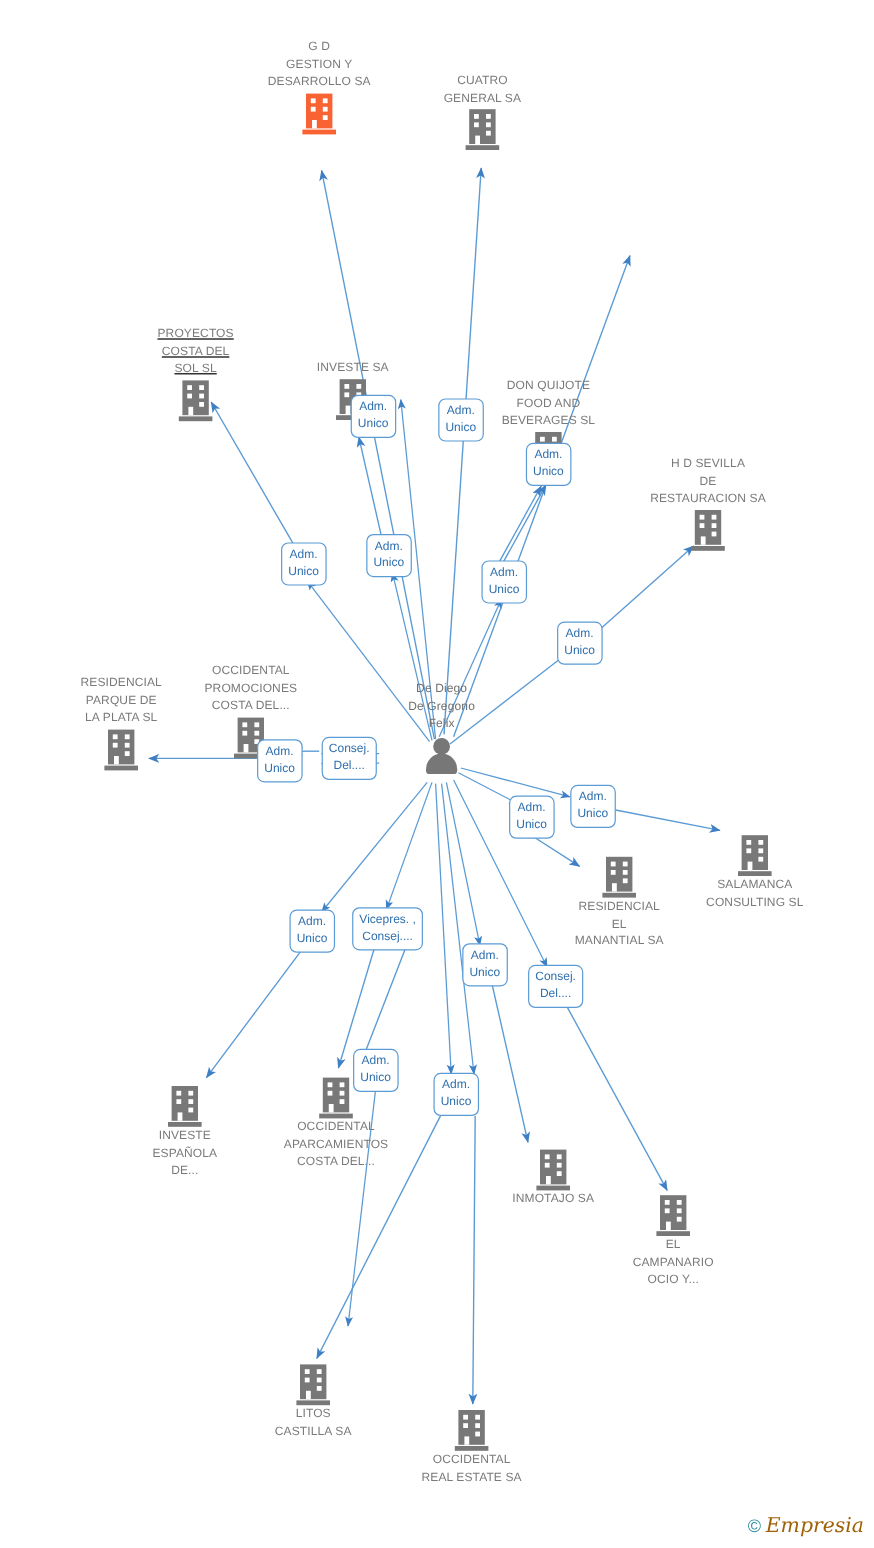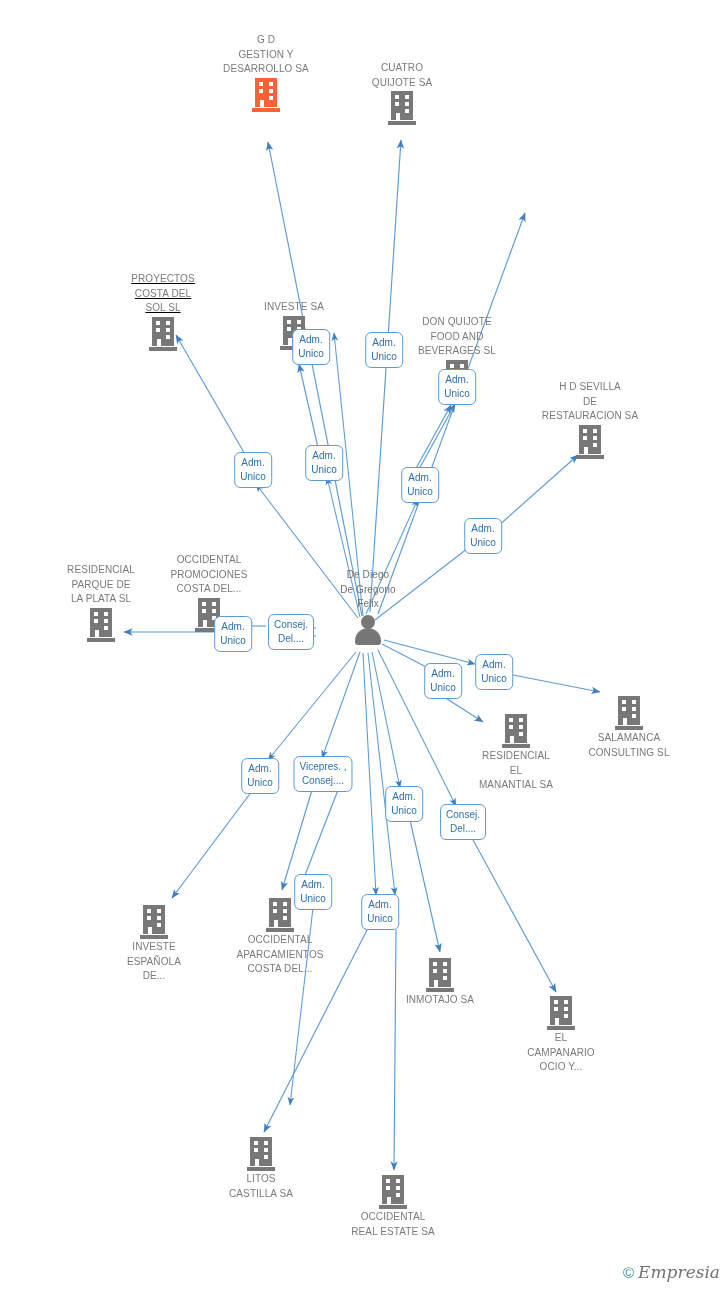--- a/index.html
+++ b/index.html
@@ -129,21 +129,21 @@
     display: flex;
     align-items: center;
     gap: 4px;
     font-size: 17px;
   }
   #watermark .copy {
     color: #2f8fa0;
     font-size: 15px;
   }
   #watermark .brand {
-    color: #737373;
+    color: #a16207;
     font-style: italic;
     font-family: "DejaVu Serif", serif;
     font-size: 17px;
   }
 </style>
 </head>
 <body>
 
 <div id="canvas">
 
@@ -224,21 +224,21 @@
           <div class="win" style="left:17px;top:11px"></div>
         <div class="win" style="left:17px;top:18px"></div>
         <div class="door"></div>
           <div class="base"></div>
       </div>
     </div>
   </div>
 
   <div class="node" style="left:402px; top:61px;">
     <div class="node-label">CUATRO
-QUIJOTE SA</div>
+GENERAL SA</div>
     <div class="icon-wrap">
       <div class="bld">
           <div class="body"></div>
         <div class="win" style="left:7px;top:4px"></div>
           <div class="win" style="left:17px;top:4px"></div>
         <div class="win" style="left:7px;top:11px"></div>
           <div class="win" style="left:17px;top:11px"></div>
         <div class="win" style="left:17px;top:18px"></div>
         <div class="door"></div>
           <div class="base"></div>
@@ -417,21 +417,21 @@
         <div class="win" style="left:17px;top:18px"></div>
         <div class="door"></div>
           <div class="base"></div>
       </div>
     </div>
     <div class="node-label">OCCIDENTAL
 APARCAMIENTOS
 COSTA DEL...</div>
   </div>
 
-  <div class="node" style="left:440px; top:957px;">
+  <div class="node" style="left:461px; top:957px;">
     <div class="icon-wrap">
       <div class="bld">
           <div class="body"></div>
         <div class="win" style="left:7px;top:4px"></div>
           <div class="win" style="left:17px;top:4px"></div>
         <div class="win" style="left:7px;top:11px"></div>
           <div class="win" style="left:17px;top:11px"></div>
         <div class="win" style="left:17px;top:18px"></div>
         <div class="door"></div>
           <div class="base"></div>

